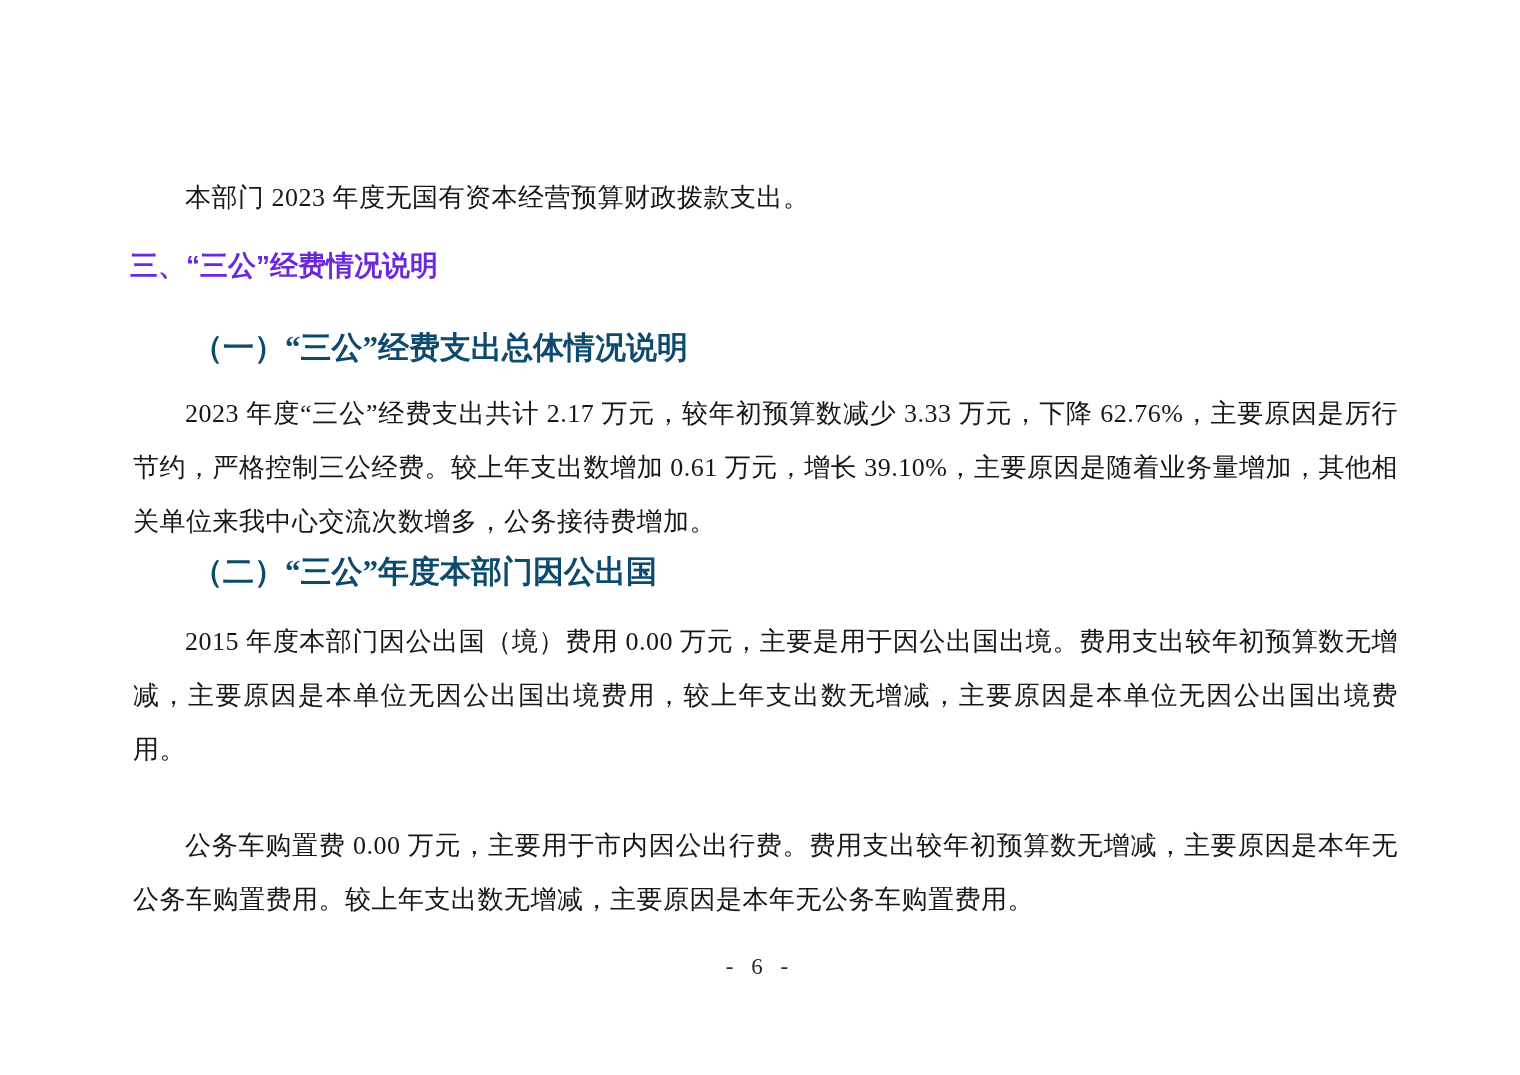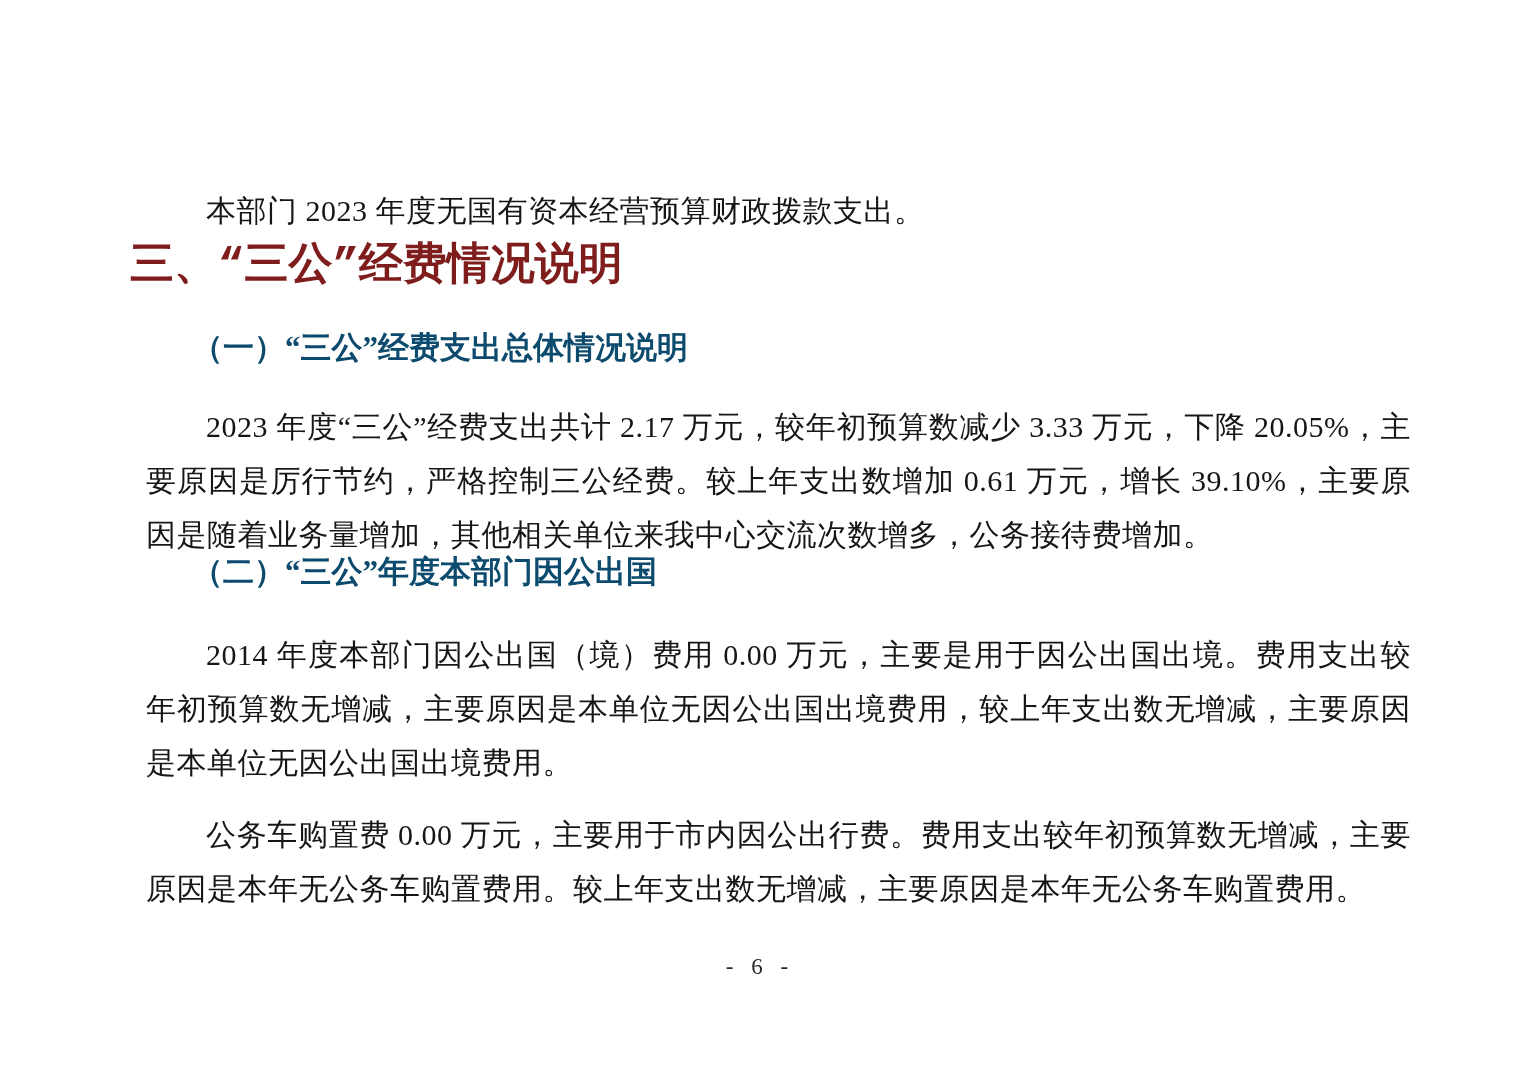--- a/index.html
+++ b/index.html
@@ -12,35 +12,35 @@
     overflow: hidden;
     font-family: "Liberation Serif", "DejaVu Serif", serif;
     color: #161616;
   }
   .doc-block {
     position: absolute;
     left: 130px;
     width: 1265px;
   }
   .body-paragraph {
-    font-size: 30px;
+    font-size: 26px;
     line-height: 54px;
     text-align: justify;
     text-justify: inter-character;
     text-indent: 2em;
-    margin: 16px;
+    margin: 3px;
     letter-spacing: 0.5px;
   }
   .main-heading {
-    font-family: Liberation Mono, monospace;
+    font-family: Liberation Sans, sans-serif;
     font-weight: bold;
-    font-size: 44px;
+    font-size: 28px;
     line-height: 46px;
     margin: 0;
-    color: #7f1d1d;
+    color: #6d28d9;
   }
   .sub-heading {
     font-weight: bold;
     font-size: 31px;
     line-height: 46px;
     text-indent: 2em;
     margin: 0;
     color: #0c4a6e;
   }
   .page-footer {
@@ -59,23 +59,23 @@
 <body>
 
 <main>
 
   <p class="doc-block body-paragraph" style="top: 168px;">本部门 2023 年度无国有资本经营预算财政拨款支出。</p>
 
   <h1 class="doc-block main-heading" style="top: 243px;">三、“三公”经费情况说明</h1>
 
   <h2 class="doc-block sub-heading" style="top: 325px;">（一）“三公”经费支出总体情况说明</h2>
 
-  <p class="doc-block body-paragraph" style="top: 384px;">2023 年度“三公”经费支出共计 2.17 万元，较年初预算数减少 3.33 万元，下降 20.05%，主要原因是厉行节约，严格控制三公经费。较上年支出数增加 0.61 万元，增长 39.10%，主要原因是随着业务量增加，其他相关单位来我中心交流次数增多，公务接待费增加。</p>
+  <p class="doc-block body-paragraph" style="top: 384px;">2023 年度“三公”经费支出共计 2.17 万元，较年初预算数减少 3.33 万元，下降 62.76%，主要原因是厉行节约，严格控制三公经费。较上年支出数增加 0.61 万元，增长 39.10%，主要原因是随着业务量增加，其他相关单位来我中心交流次数增多，公务接待费增加。</p>
 
   <h2 class="doc-block sub-heading" style="top: 549px;">（二）“三公”年度本部门因公出国</h2>
 
-  <p class="doc-block body-paragraph" style="top: 612px;">2014 年度本部门因公出国（境）费用 0.00 万元，主要是用于因公出国出境。费用支出较年初预算数无增减，主要原因是本单位无因公出国出境费用，较上年支出数无增减，主要原因是本单位无因公出国出境费用。</p>
+  <p class="doc-block body-paragraph" style="top: 612px;">2015 年度本部门因公出国（境）费用 0.00 万元，主要是用于因公出国出境。费用支出较年初预算数无增减，主要原因是本单位无因公出国出境费用，较上年支出数无增减，主要原因是本单位无因公出国出境费用。</p>
 
-  <p class="doc-block body-paragraph" style="top: 792px;">公务车购置费 0.00 万元，主要用于市内因公出行费。费用支出较年初预算数无增减，主要原因是本年无公务车购置费用。较上年支出数无增减，主要原因是本年无公务车购置费用。</p>
+  <p class="doc-block body-paragraph" style="top: 816px;">公务车购置费 0.00 万元，主要用于市内因公出行费。费用支出较年初预算数无增减，主要原因是本年无公务车购置费用。较上年支出数无增减，主要原因是本年无公务车购置费用。</p>
 
   <div class="page-footer">- 6 -</div>
 
 </main>
 
 </body></html>

